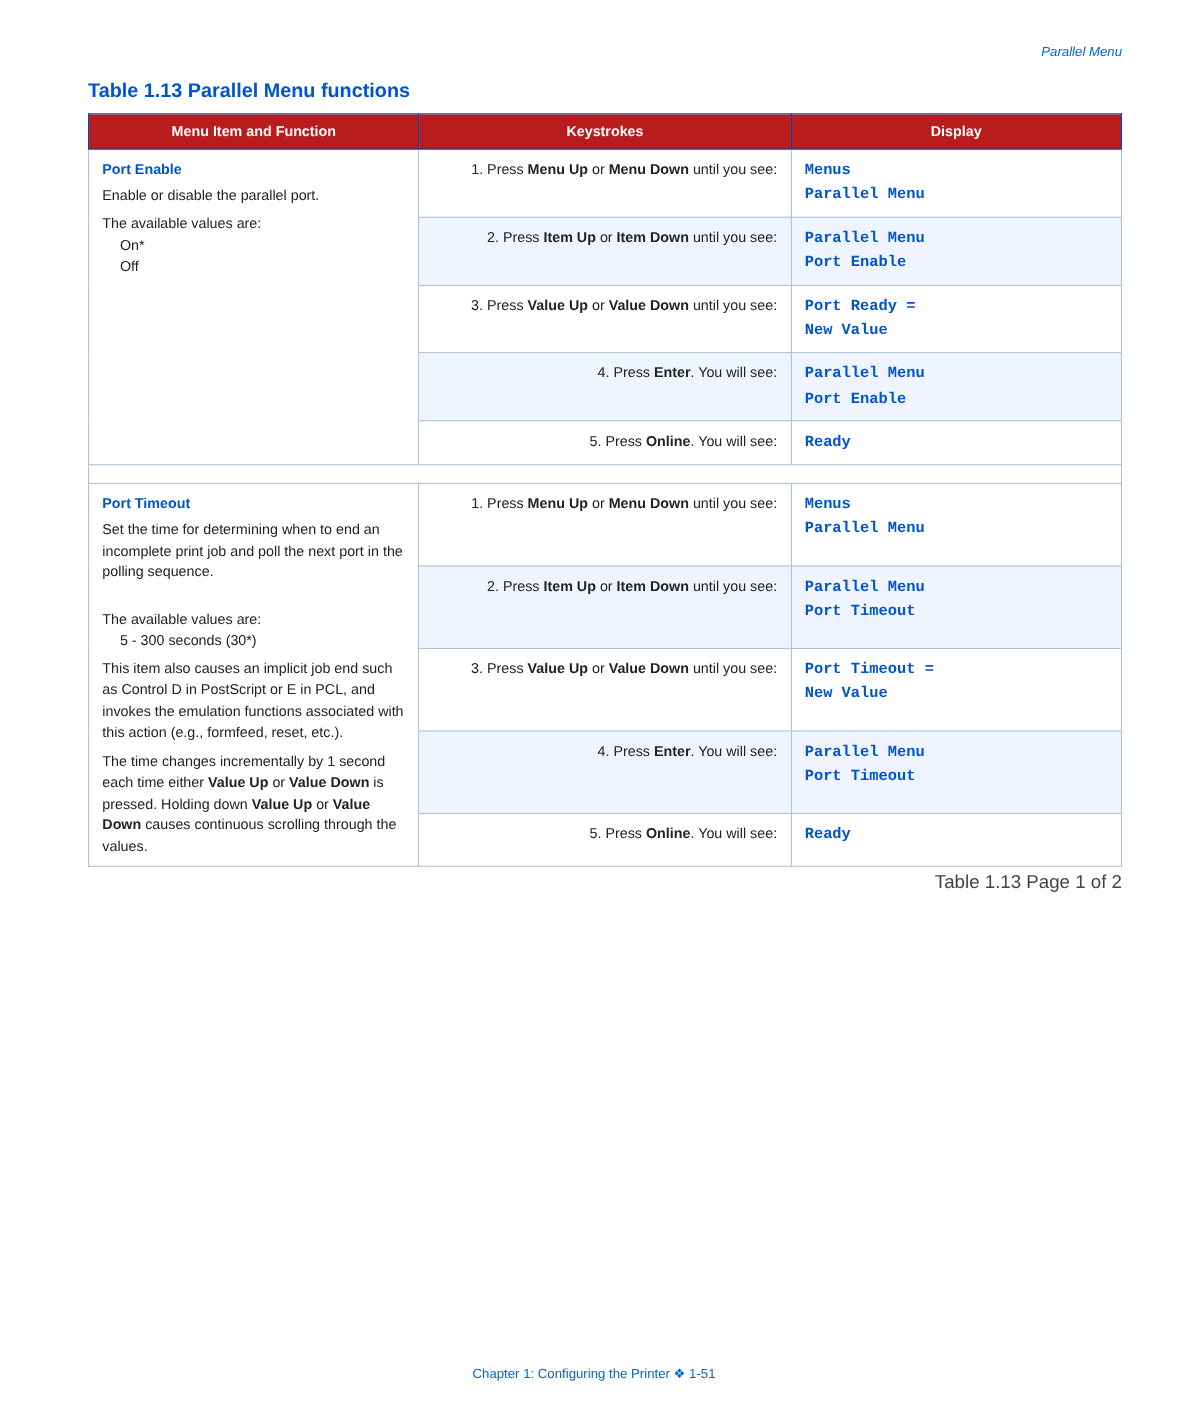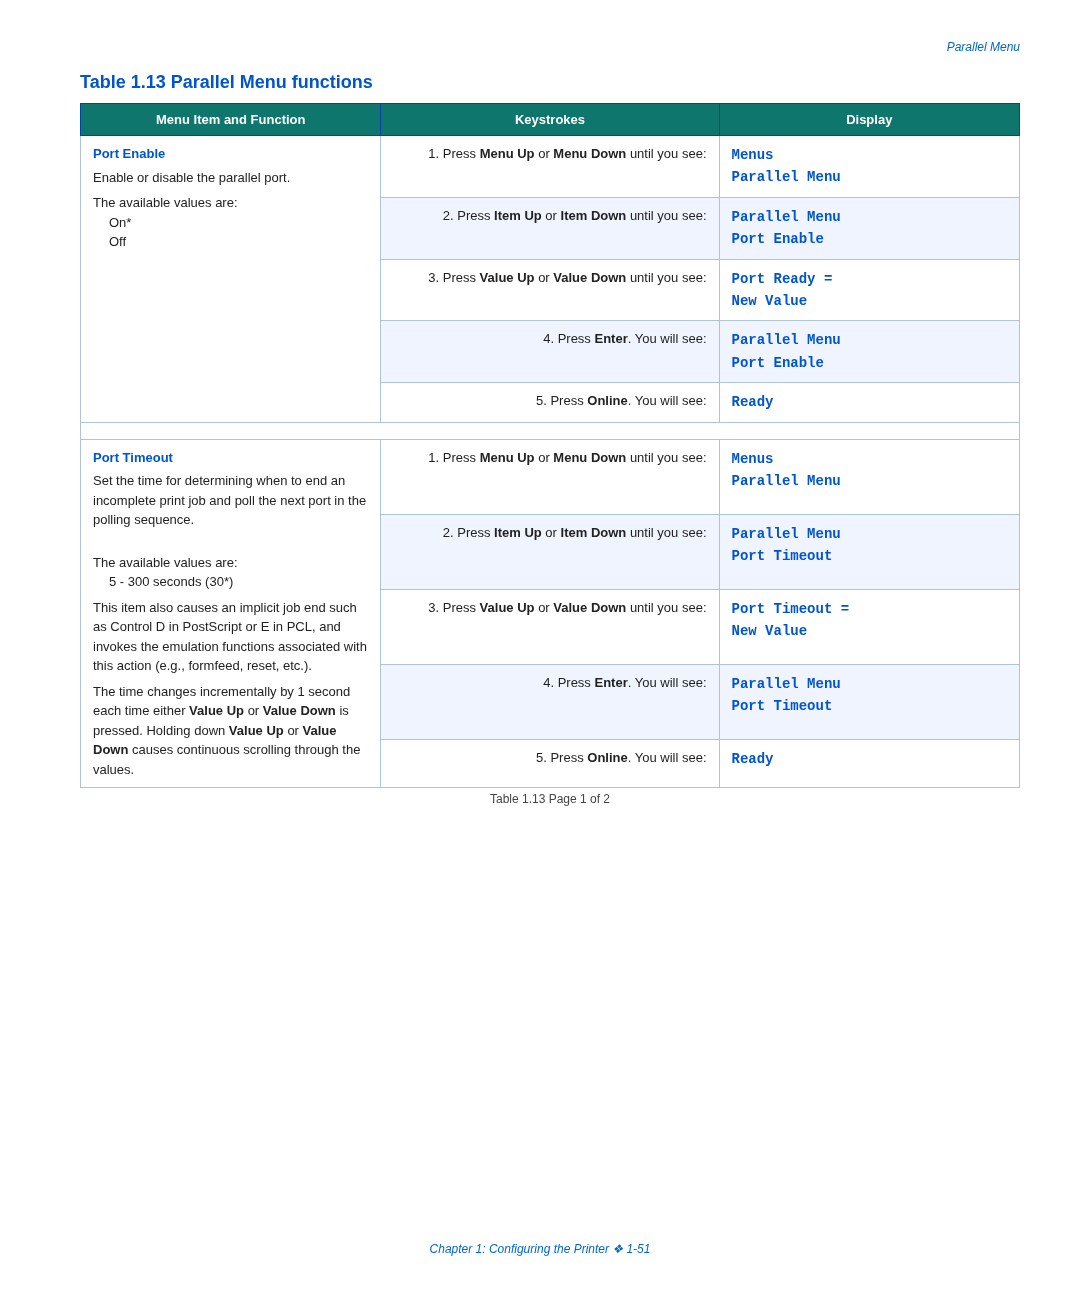--- a/index.html
+++ b/index.html
@@ -28,21 +28,21 @@
       margin-bottom: 10px;
     }
 
     table.main-table {
       width: 100%;
       border-collapse: collapse;
       border: 1px solid #b0c4d8;
     }
 
     table.main-table th {
-      background-color: #0f766e;
+      background-color: #b91c1c;
       color: #fff;
       font-size: 13px;
       font-weight: bold;
       padding: 8px 12px;
       text-align: center;
       border: 1px solid #0044aa;
     }
 
     table.main-table td {
       vertical-align: top;
@@ -68,33 +68,32 @@
       color: #0055cc;
       font-weight: bold;
       font-size: 14px;
       line-height: 1.6;
     }
     .section-item-title { color: #0055cc; font-weight: bold; margin-bottom: 4px; }
 
     .indent { margin-left: 16px; }
 
     .table-footer {
-      text-align: center;
-      font-size: 12px;
+      text-align: right;
+      font-size: 17px;
       color: #444;
       margin-top: 4px;
     }
 
     .page-footer {
       position: absolute;
       bottom: 40px;
       left: 0;
       right: 0;
       text-align: center;
-      font-style: italic;
       color: #0066cc;
       font-size: 12px;
     }
 
     .separator-row td {
       background-color: #fff !important;
       padding: 0;
       height: 2px;
       border-top: 2px solid #0055cc;
     }

